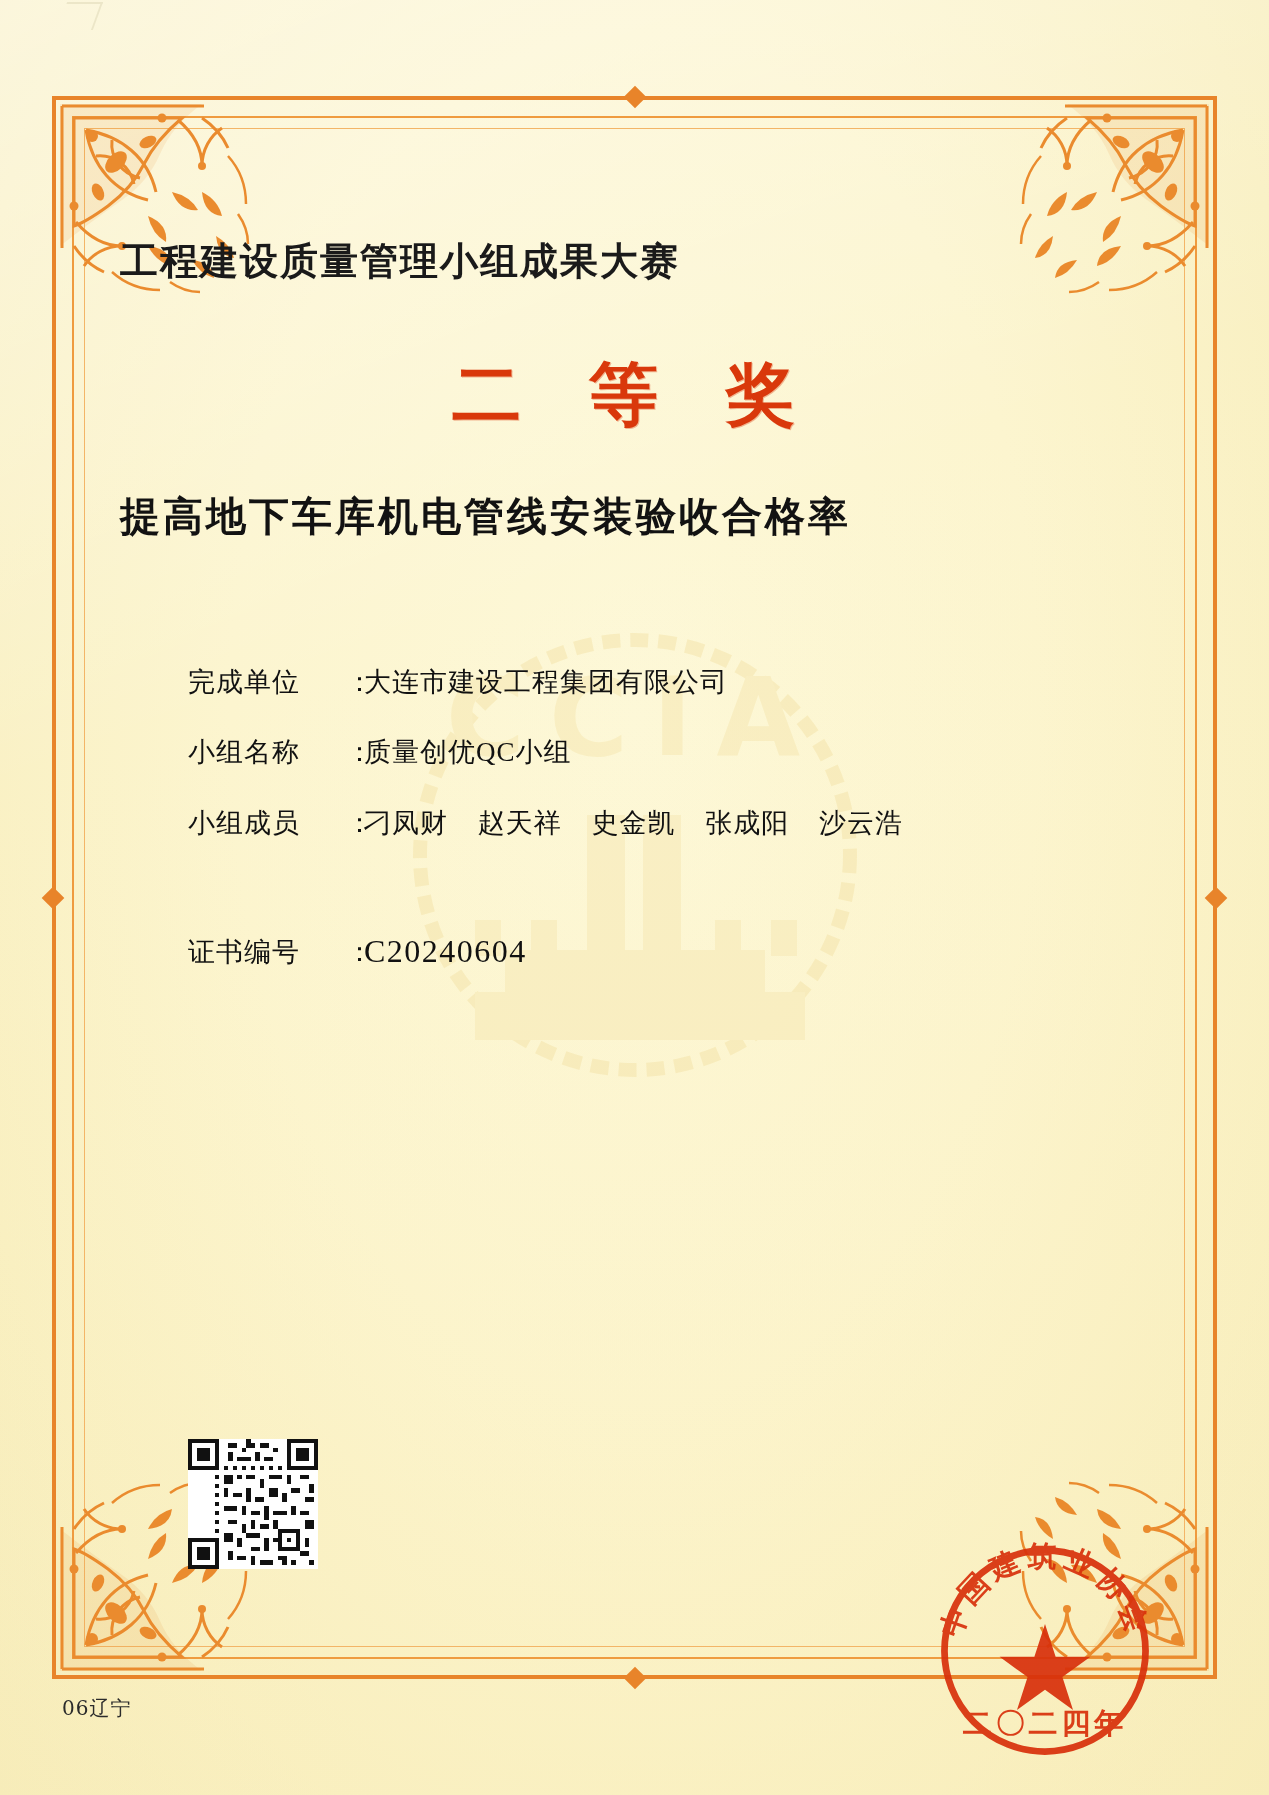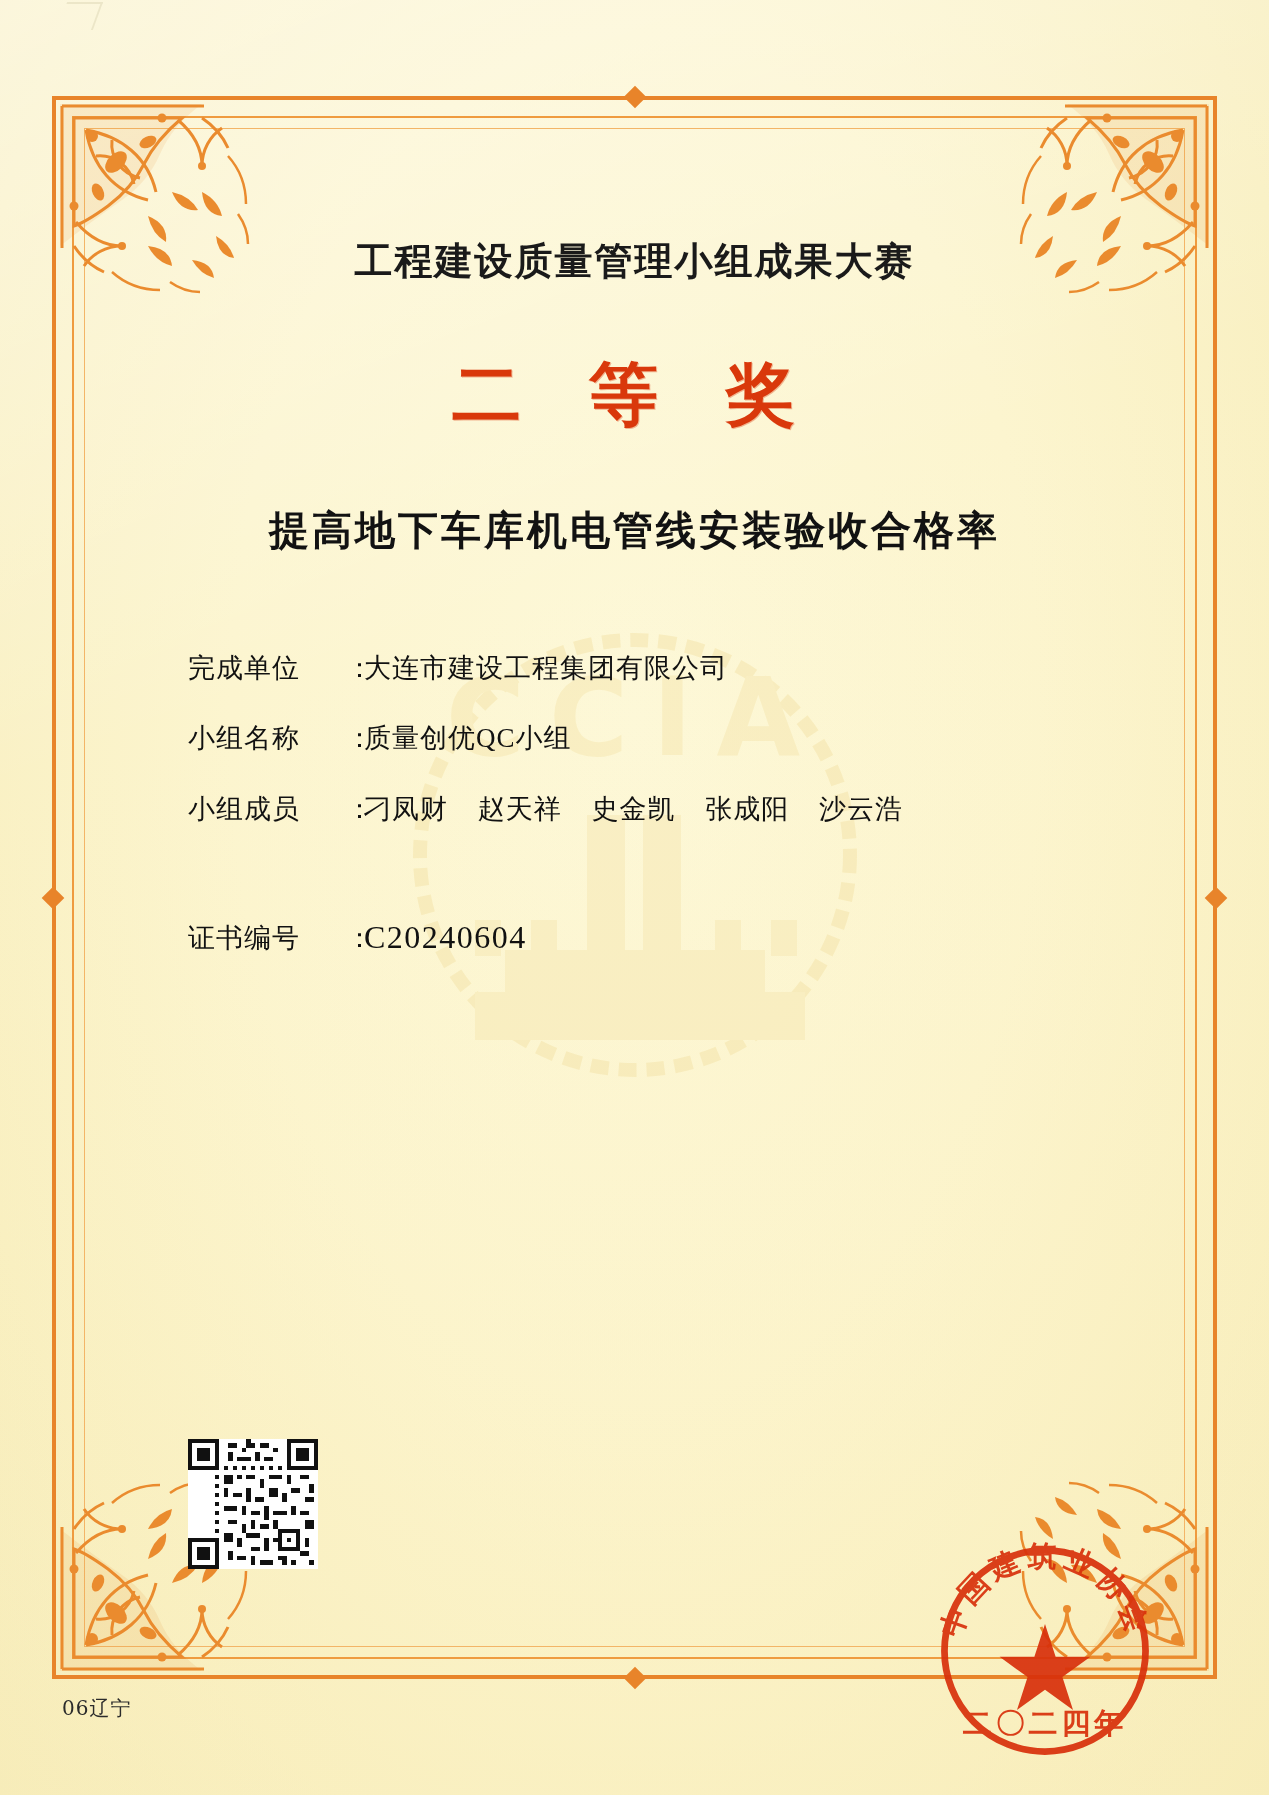--- a/index.html
+++ b/index.html
@@ -114,52 +114,51 @@
   
   .content {
     position: absolute;
     left: 120px;
     right: 120px;
     top: 200px;
     bottom: 170px;
   }
 
   .comp-title {
-    text-align: center;
     font-family: "DejaVu Sans", "Liberation Sans", sans-serif;
     font-weight: bold;
     font-size: 38px;
     letter-spacing: 2px;
     color: #1a1a1a;
     margin-top: 36px;
   }
 
   .award-grade {
     text-align: center;
     margin-top: 62px;
     font-family: "DejaVu Serif", "Liberation Serif", serif;
     font-weight: bold;
     font-size: 69px;
     letter-spacing: 22px;
     color: #d9380b;
     text-shadow: 1px 1px 0 rgba(217,56,11,.35);
   }
 
   .project-title {
-    text-align: center;
-    margin-top: 62px;
+    text-align: left;
+    margin-top: 48px;
     font-family: "DejaVu Serif", "Liberation Serif", serif;
     font-weight: bold;
     font-size: 40px;
     letter-spacing: 3px;
     color: #121212;
   }
 
   .fields {
-    margin-top: 92px;
+    margin-top: 120px;
     padding-left: 68px;
   }
   .field-row {
     display: flex;
     align-items: flex-start;
     margin-bottom: 34px;
     font-size: 27px;
     color: #111;
     line-height: 1.35;
   }

